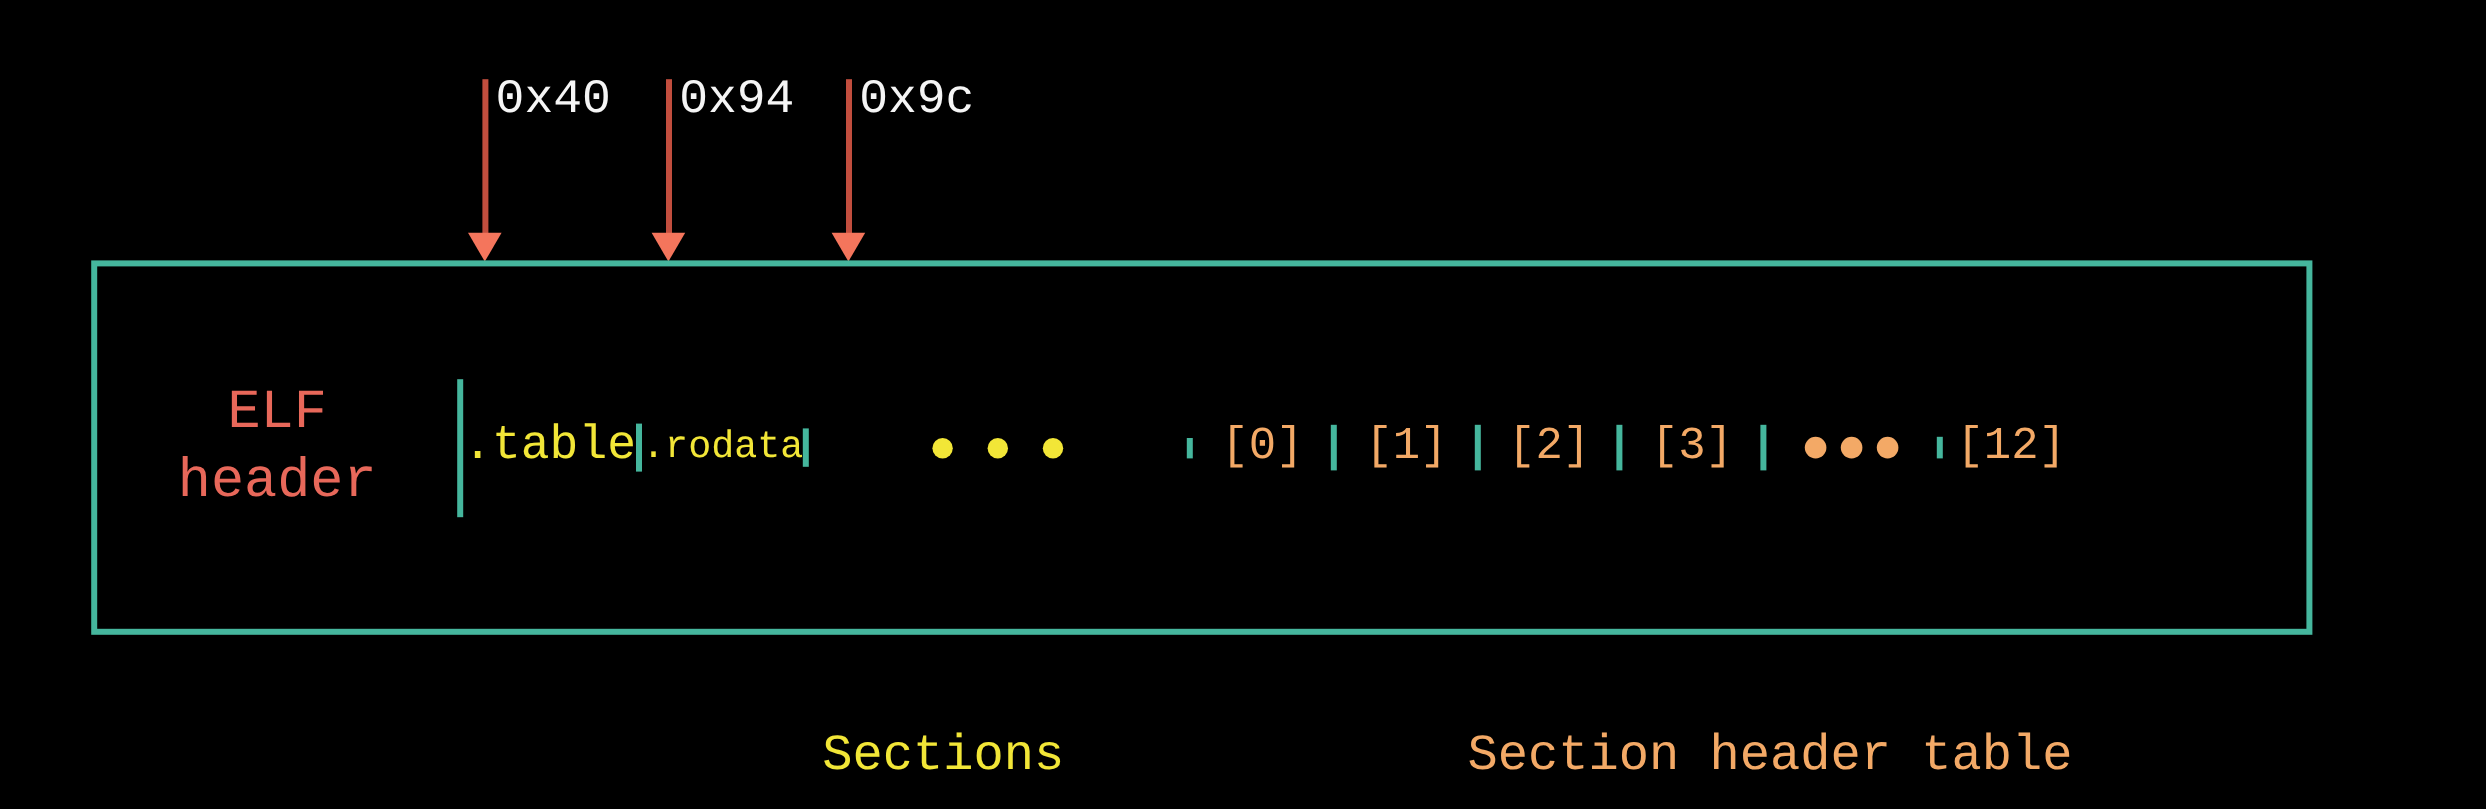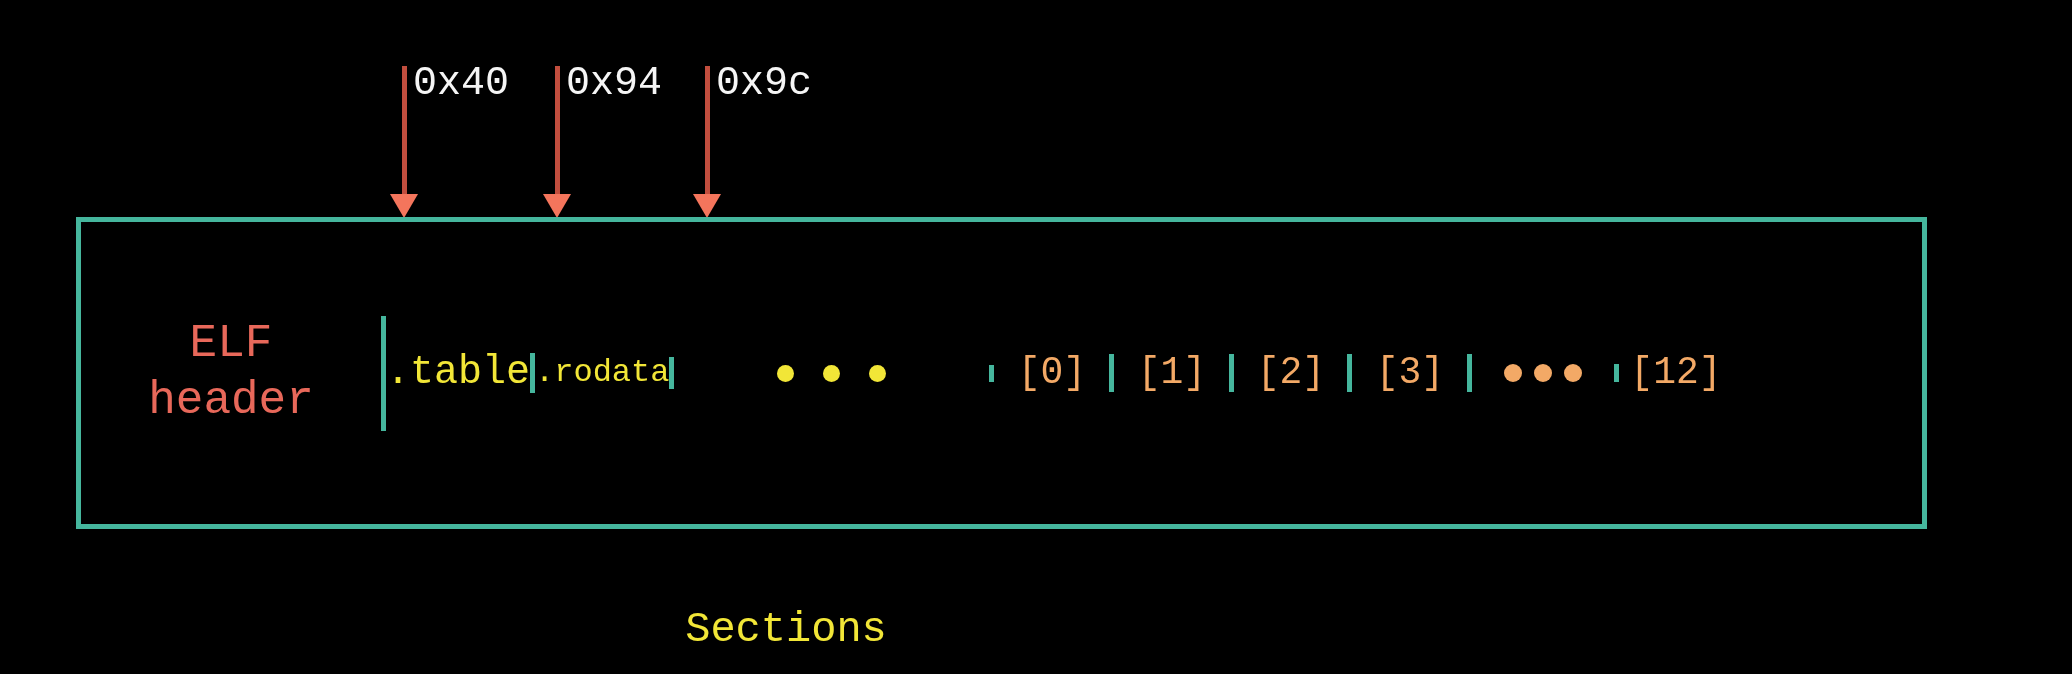--- a/index.html
+++ b/index.html
@@ -162,14 +162,15 @@
           <span class="dot"></span>
           <span class="dot"></span>
       </span>
     </div>
     <div class="cell" style="flex-basis:113px">
       <span class="index-label">[12]</span>
     </div>
   </div>
 
   <div class="caption caption-sections">Sections</div>
+  <div class="caption caption-sht">Section header table</div>
 
 </div>
 
 </body></html>

